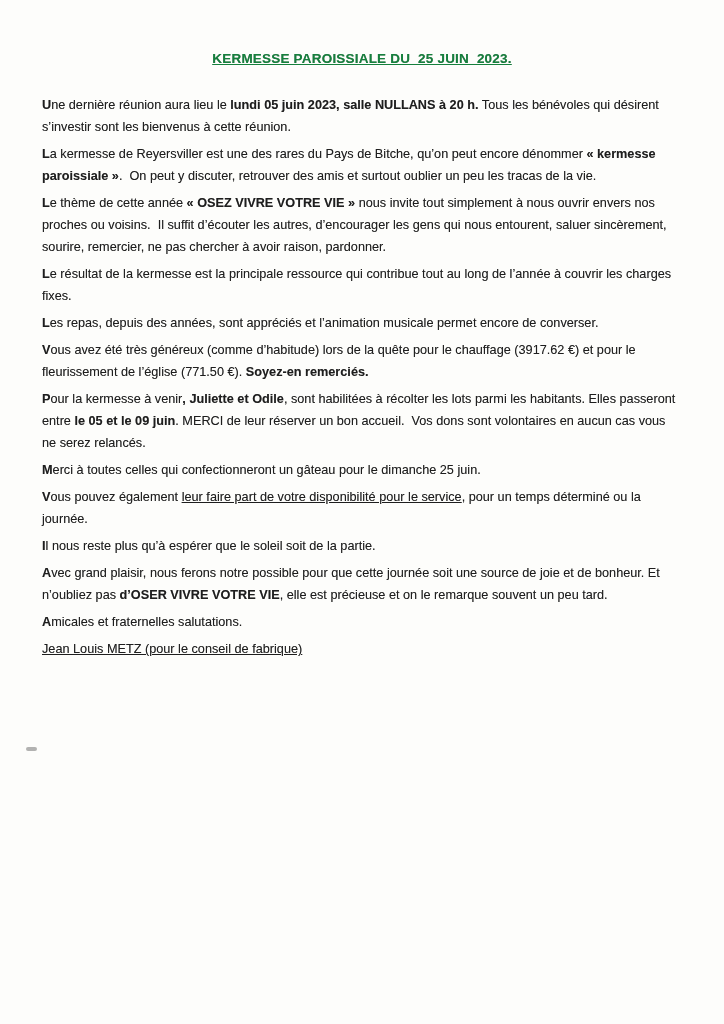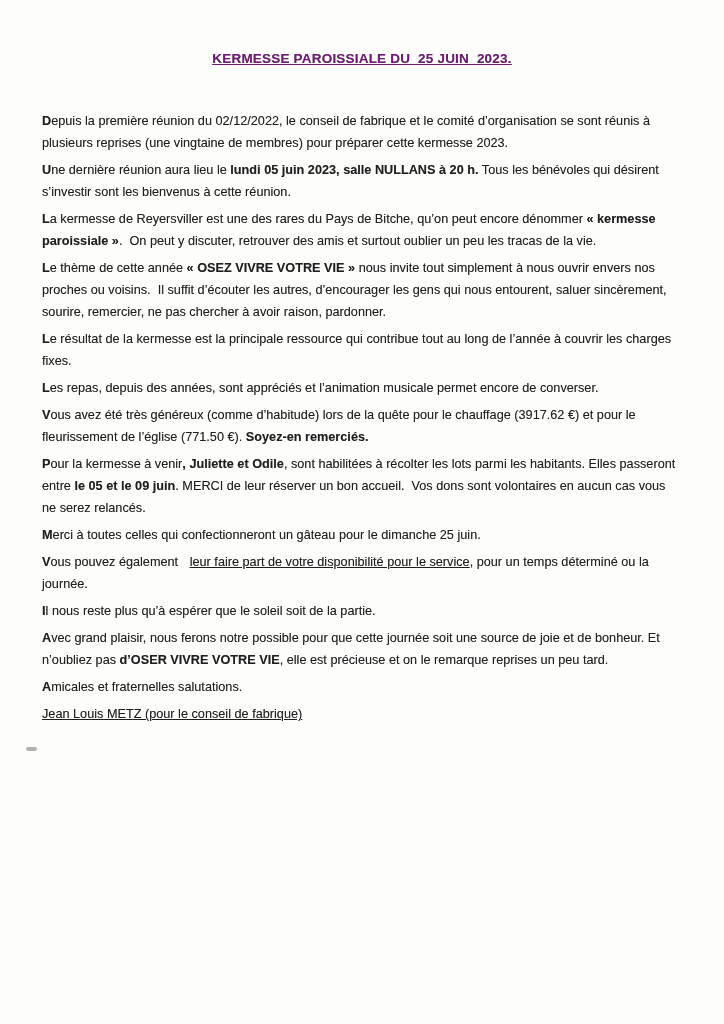--- a/index.html
+++ b/index.html
@@ -21,66 +21,65 @@
     padding: 48px 42px 0 42px;
     font-family: "Liberation Sans", sans-serif;
     color: #1e1e1e;
   }
   .title {
     font-size: 13.5px;
     line-height: 22px;
     font-weight: 700;
     text-decoration: underline;
     text-align: center;
-    margin: 0 0 40px 0;
+    margin: 0 0 24px 0;
     white-space: pre-wrap;
     letter-spacing: 0.2px;
-    color: #701a75;
+    color: #15803d;
     text-shadow: 0 0 0.5px rgba(20,20,20,0.45);
   }
   .page p {
     font-size: 12.7px;
     line-height: 22px;
     margin: 0 0 5px 0;
     white-space: pre-wrap;
     text-shadow: 0 0 0.5px rgba(30,30,30,0.4);
   }
   .b { font-weight: 700; }
-  .u { text-decoration: underline; margin-left: 8px; }
+  .u { text-decoration: underline; }
   .signature { margin-top: 32px; text-decoration: underline; }
   .footer-note { margin-top: 62px; }
   .smudge {
     position: absolute;
     left: 26px;
     top: 747px;
     width: 11px;
     height: 4px;
     background: #6a6a6a;
     opacity: 0.5;
     border-radius: 2px;
     filter: blur(0.6px);
   }
 </style>
 </head>
 <body>
 
 <div class="page">
   <h1 class="title">KERMESSE PAROISSIALE DU  25 JUIN  2023.</h1>
 
-  <p><span class="b">D</span><span>epuis la première réunion du 02/12/2022, le conseil de fabrique et le comité d’organisation se sont réunis à plusieurs reprises (une vingtaine de membres) pour préparer cette kermesse 2023.</span></p>
   <p><span class="b">U</span><span>ne dernière réunion aura lieu le </span><span class="b">lundi 05 juin 2023, salle NULLANS à 20 h.</span><span> Tous les bénévoles qui désirent s’investir sont les bienvenus à cette réunion.</span></p>
   <p><span class="b">L</span><span>a kermesse de Reyersviller est une des rares du Pays de Bitche, qu’on peut encore dénommer </span><span class="b">« kermesse paroissiale »</span><span>.  On peut y discuter, retrouver des amis et surtout oublier un peu les tracas de la vie.</span></p>
   <p><span class="b">L</span><span>e thème de cette année </span><span class="b">« OSEZ VIVRE VOTRE VIE »</span><span> nous invite tout simplement à nous ouvrir envers nos proches ou voisins.  Il suffit d’écouter les autres, d’encourager les gens qui nous entourent, saluer sincèrement, sourire, remercier, ne pas chercher à avoir raison, pardonner.</span></p>
   <p><span class="b">L</span><span>e résultat de la kermesse est la principale ressource qui contribue tout au long de l’année à couvrir les charges fixes.</span></p>
   <p><span class="b">L</span><span>es repas, depuis des années, sont appréciés et l’animation musicale permet encore de converser.</span></p>
   <p><span class="b">V</span><span>ous avez été très généreux (comme d’habitude) lors de la quête pour le chauffage (3917.62 €) et pour le fleurissement de l’église (771.50 €). </span><span class="b">Soyez-en remerciés.</span></p>
   <p><span class="b">P</span><span>our la kermesse à venir</span><span class="b">, Juliette et Odile</span><span>, sont habilitées à récolter les lots parmi les habitants. Elles passeront entre </span><span class="b">le 05 et le 09 juin</span><span>. MERCI de leur réserver un bon accueil.  Vos dons sont volontaires en aucun cas vous ne serez relancés.</span></p>
   <p><span class="b">M</span><span>erci à toutes celles qui confectionneront un gâteau pour le dimanche 25 juin.</span></p>
   <p><span class="b">V</span><span>ous pouvez également </span><span class="u">leur faire part de votre disponibilité pour le service</span><span>, pour un temps déterminé ou la journée.</span></p>
   <p><span class="b">I</span><span>l nous reste plus qu’à espérer que le soleil soit de la partie.</span></p>
-  <p><span class="b">A</span><span>vec grand plaisir, nous ferons notre possible pour que cette journée soit une source de joie et de bonheur. Et n’oubliez pas </span><span class="b">d’OSER VIVRE VOTRE VIE</span><span>, elle est précieuse et on le remarque reprises un peu tard.</span></p>
+  <p><span class="b">A</span><span>vec grand plaisir, nous ferons notre possible pour que cette journée soit une source de joie et de bonheur. Et n’oubliez pas </span><span class="b">d’OSER VIVRE VOTRE VIE</span><span>, elle est précieuse et on le remarque souvent un peu tard.</span></p>
   <p><span class="b">A</span><span>micales et fraternelles salutations.</span></p>
 
   <p class="signature"><span>Jean Louis METZ (pour le conseil de fabrique)</span></p>
 
 
   <div class="smudge"></div>
 </div>
 
 </body></html>

